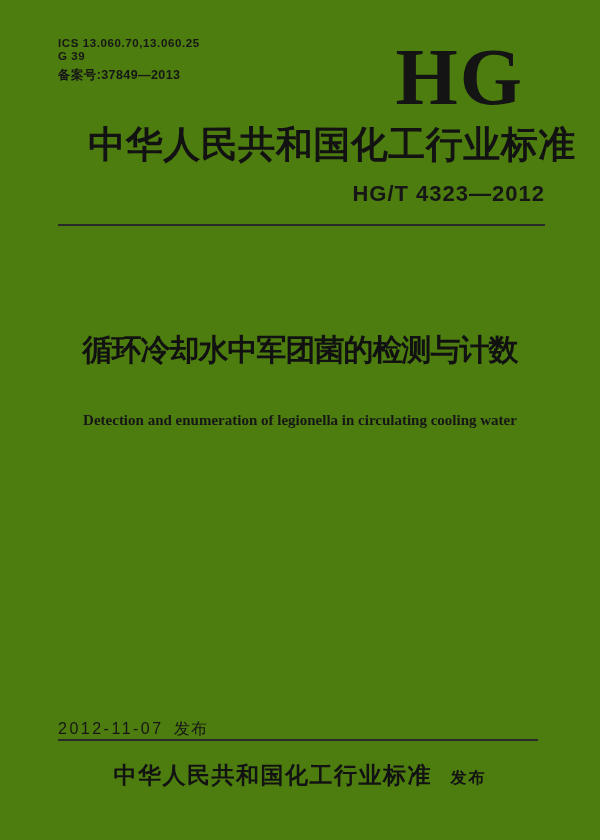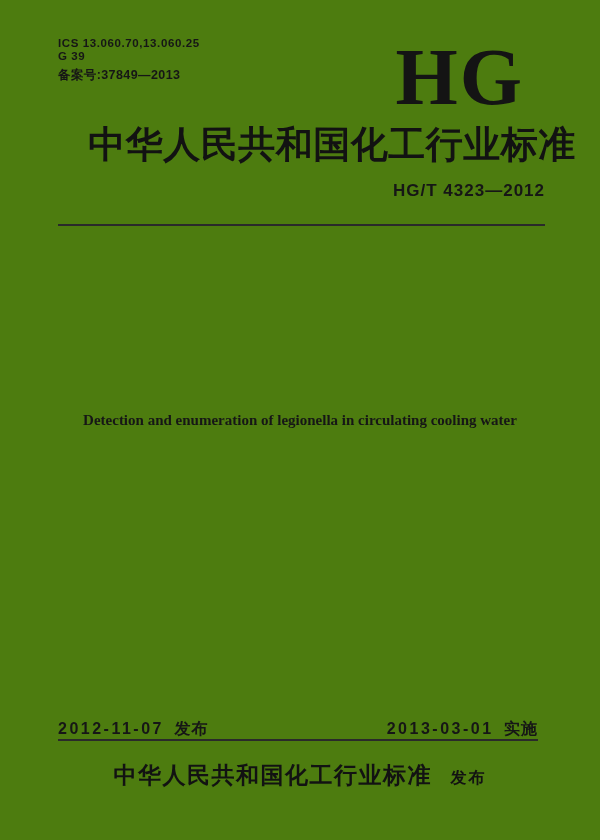--- a/index.html
+++ b/index.html
@@ -69,21 +69,21 @@
     letter-spacing: 0.5px;
     white-space: nowrap;
     color: #121212;
     margin-left: 32px;
   }
   .std-no {
     position: absolute;
     right: 55px;
     top: 181px;
     font-weight: bold;
-    font-size: 17px;
+    font-size: 22px;
     letter-spacing: 1px;
     white-space: nowrap;
   }
   .rule-top {
     position: absolute;
     left: 58px;
     right: 55px;
     top: 224px;
     height: 2px;
     background: #2a2a2a;
@@ -116,21 +116,21 @@
     white-space: nowrap;
   }
   
   .dates-row {
     position: absolute;
     left: 58px;
     right: 62px;
     top: 719px;
     display: flex;
     justify-content: space-between;
-    font-weight: bold;
+    font-weight: normal;
     font-size: 16px;
     line-height: 19px;
     white-space: nowrap;
   }
   .date-num {
     letter-spacing: 2.5px;
   }
   .date-label {
     margin-left: 6px;
     letter-spacing: 1px;
@@ -177,32 +177,29 @@
   </div>
 
   <div class="hg-logo">HG</div>
 
   <div class="std-title">中华人民共和国化工行业标准</div>
 
   <div class="std-no">HG/T 4323—2012</div>
 
   <div class="rule-top"></div>
 
+  <div class="main-title">循环冷却水中军团菌的检测与计数</div>
 
   <div class="en-title">Detection and enumeration of legionella in circulating cooling water</div>
 
   <div class="dates-row">
     <div>
       <span class="date-num">2012-11-07</span>
       <span class="date-label">发布</span>
     </div>
-    <div>
-      <span class="date-num">2013-03-01</span>
-      <span class="date-label">实施</span>
-    </div>
   </div>
 
   <div class="rule-bottom"></div>
 
   <div class="issuer-row">
     <span class="issuer-name">中华人民共和国化工行业标准</span>
     <span class="publish-label">发布</span>
   </div>
 
 </div>

